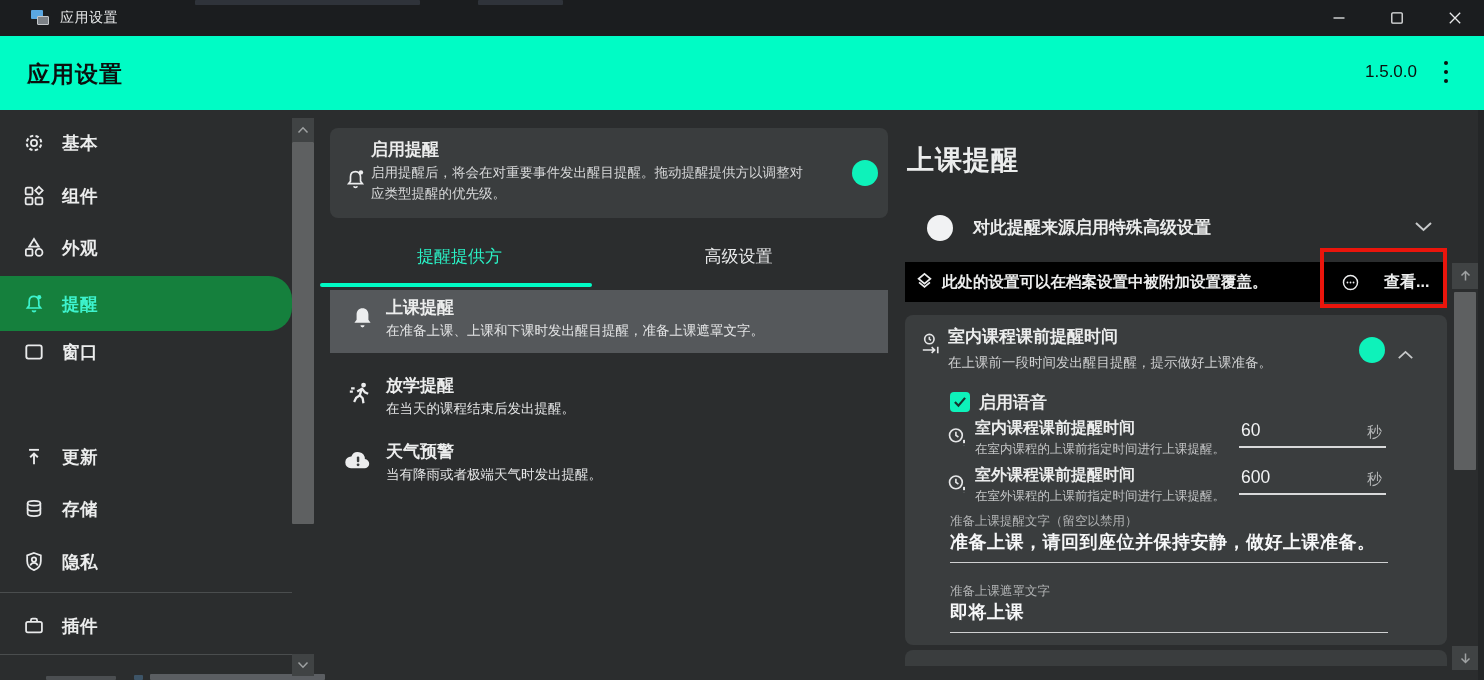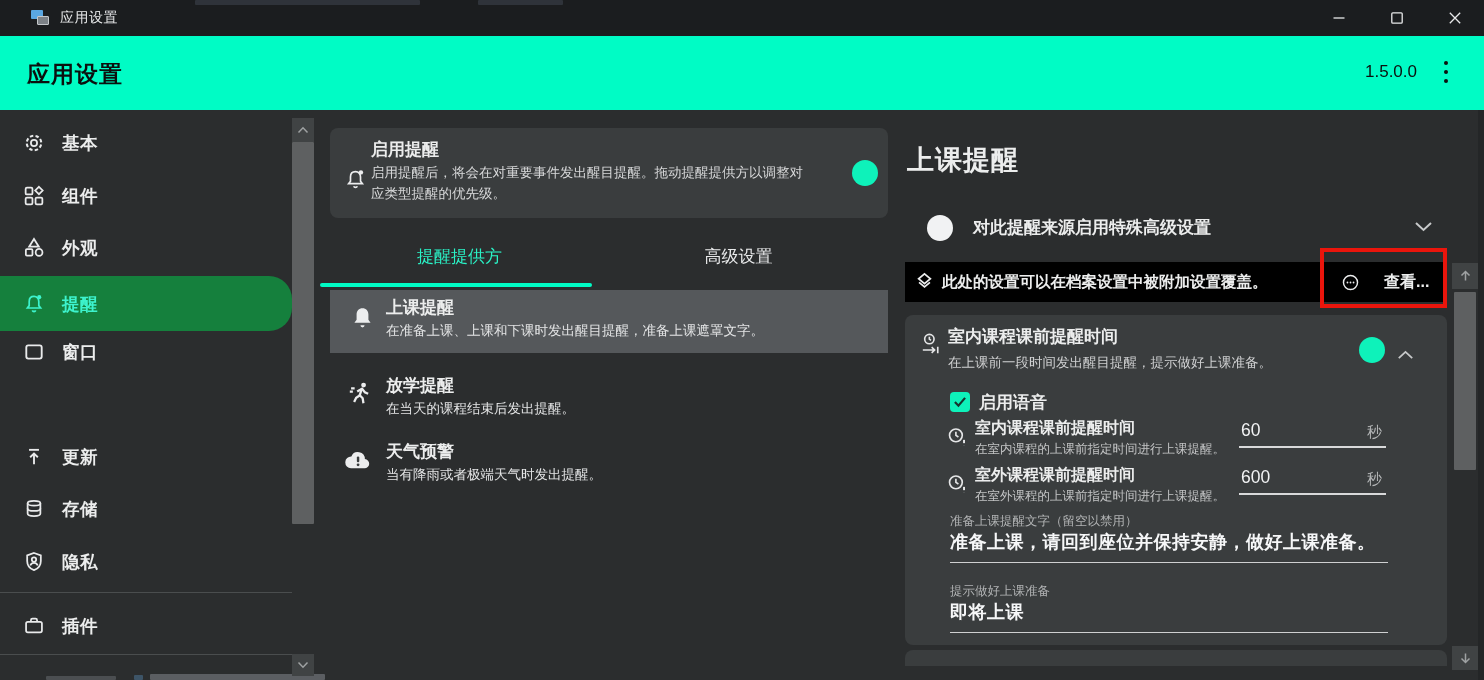--- a/index.html
+++ b/index.html
@@ -400,21 +400,21 @@
       <div class="num-field" style="top:148px">
         <input value="600" style="">
         <span class="unit">秒</span>
       </div>
 
       <span class="fld-label" style="top:198px">准备上课提醒文字（留空以禁用）</span>
       <div class="text-field" style="top:214px">
         <input value="准备上课，请回到座位并保持安静，做好上课准备。" style="">
       </div>
 
-      <span class="fld-label" style="top:268px">提示做好上课准备</span>
+      <span class="fld-label" style="top:268px">准备上课遮罩文字</span>
       <div class="text-field" style="top:284px">
         <input value="即将上课" style="">
       </div>
     </div>
 
     <div class="card" style="left:0;top:540px;width:542px;height:16px;border-radius:8px 8px 0 0"></div>
 
     <div class="sb-btn" style="left:547px;top:153px;width:26px;height:26px">
       <svg width="13" height="12" viewBox="0 0 13 12" fill="none">
           <path d="M6.5 10.5 V2 M2.5 5.5 L6.5 1.5 L10.5 5.5" stroke="#9fa2a3" stroke-width="1.5"></path>

